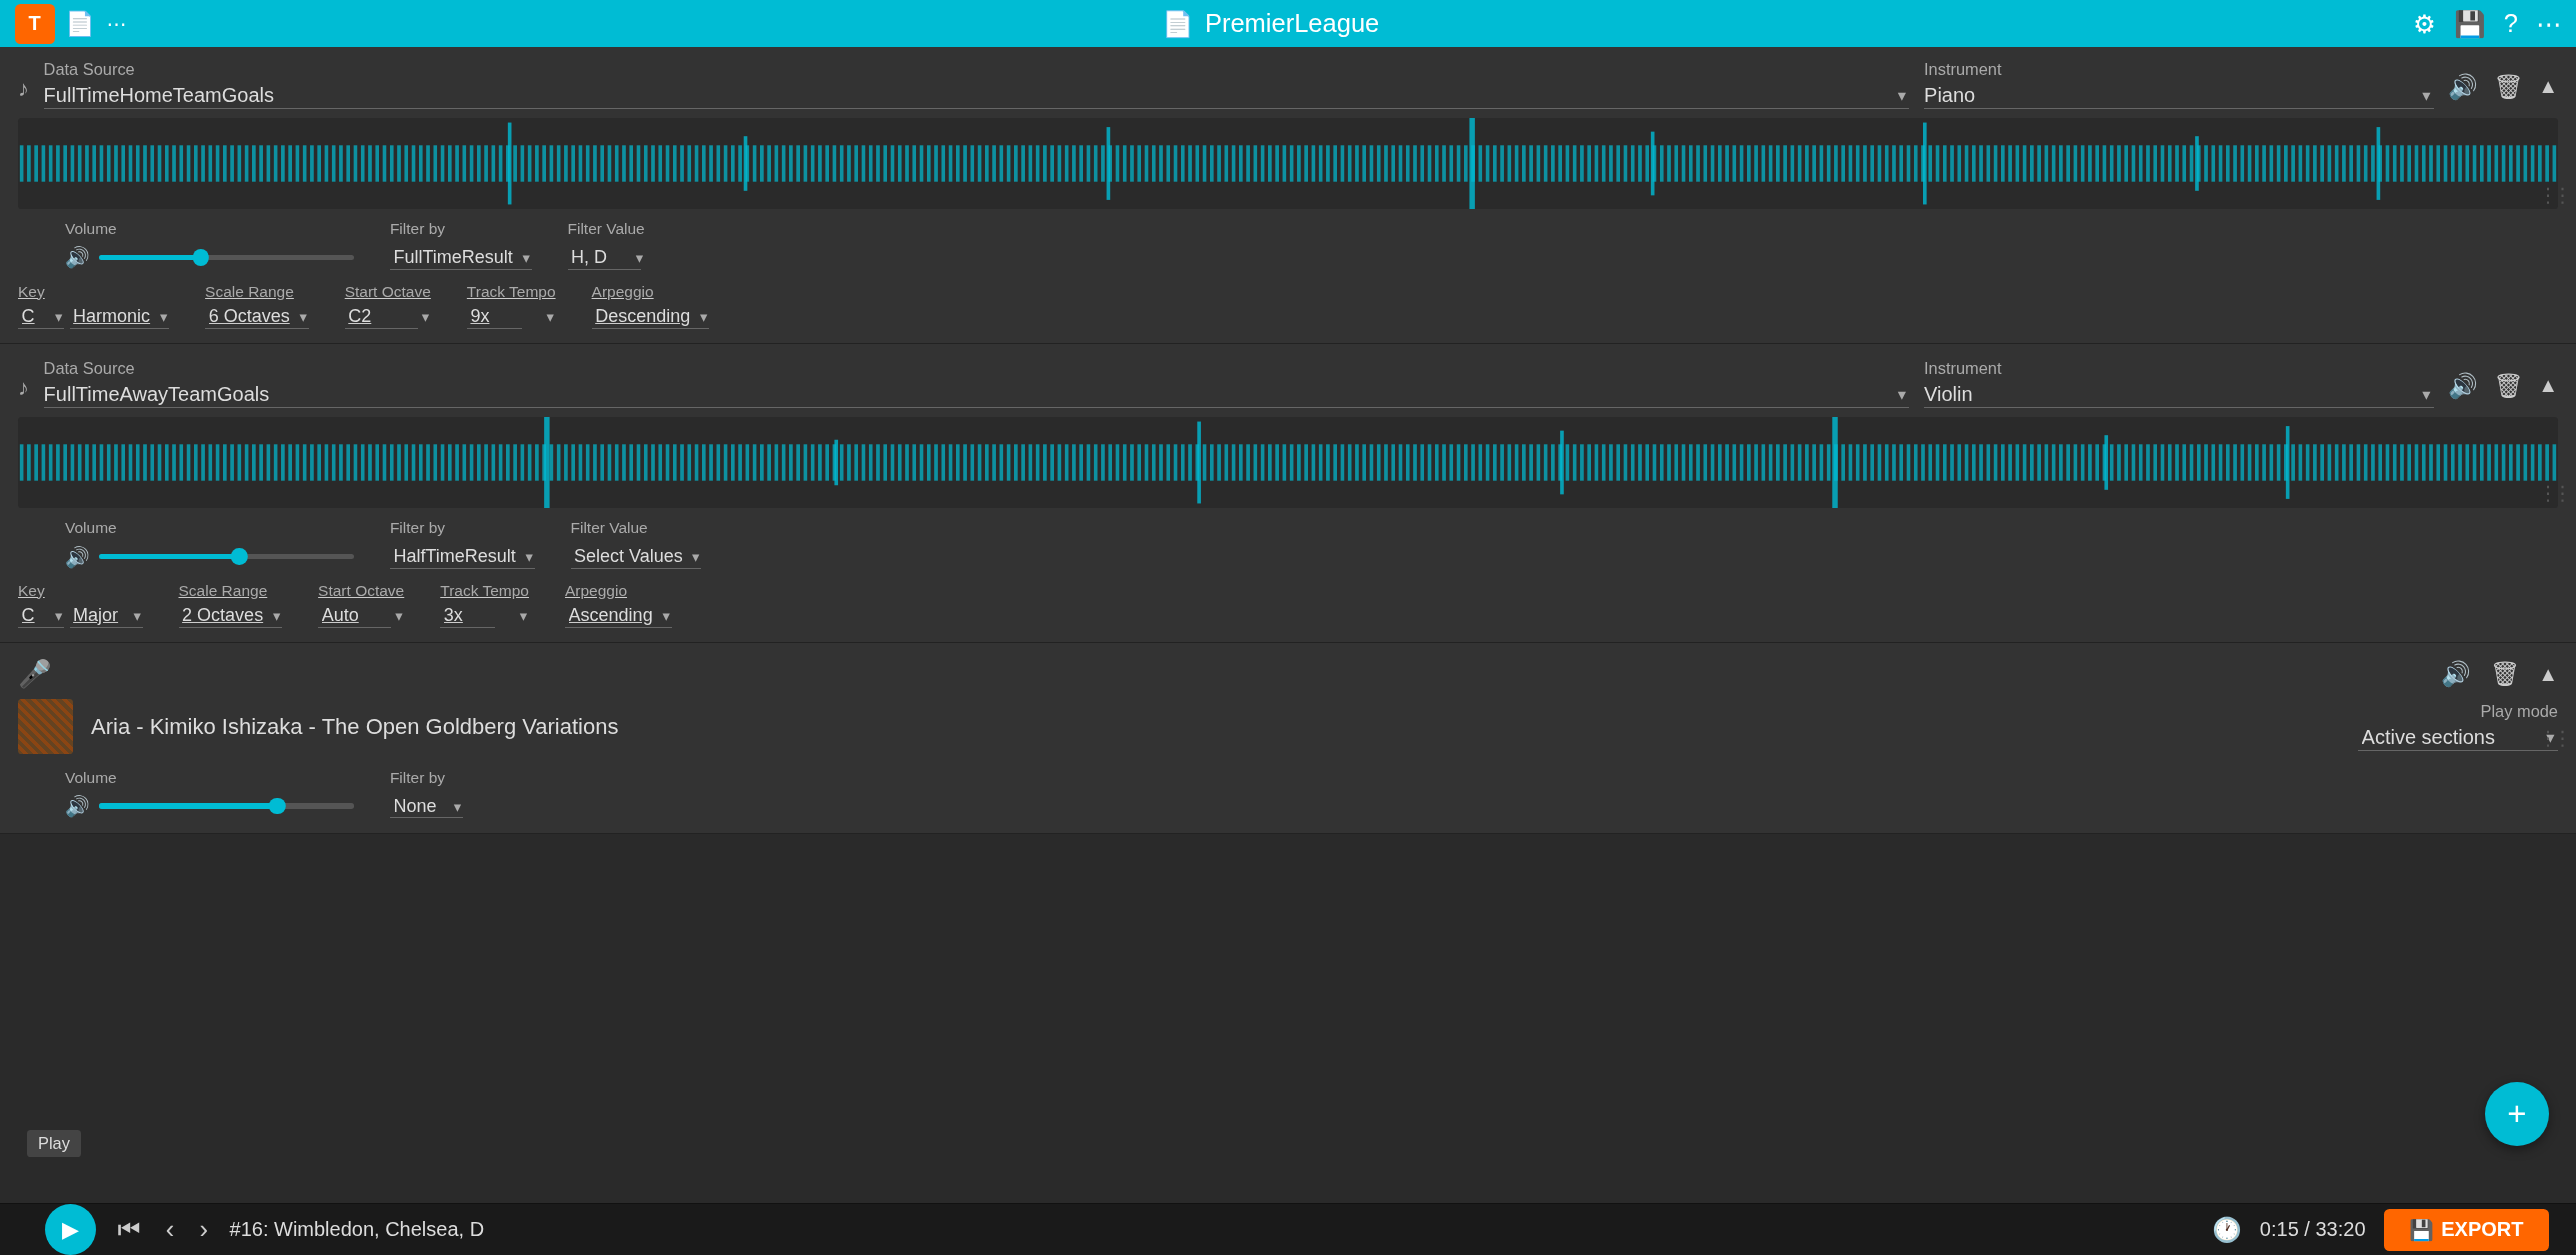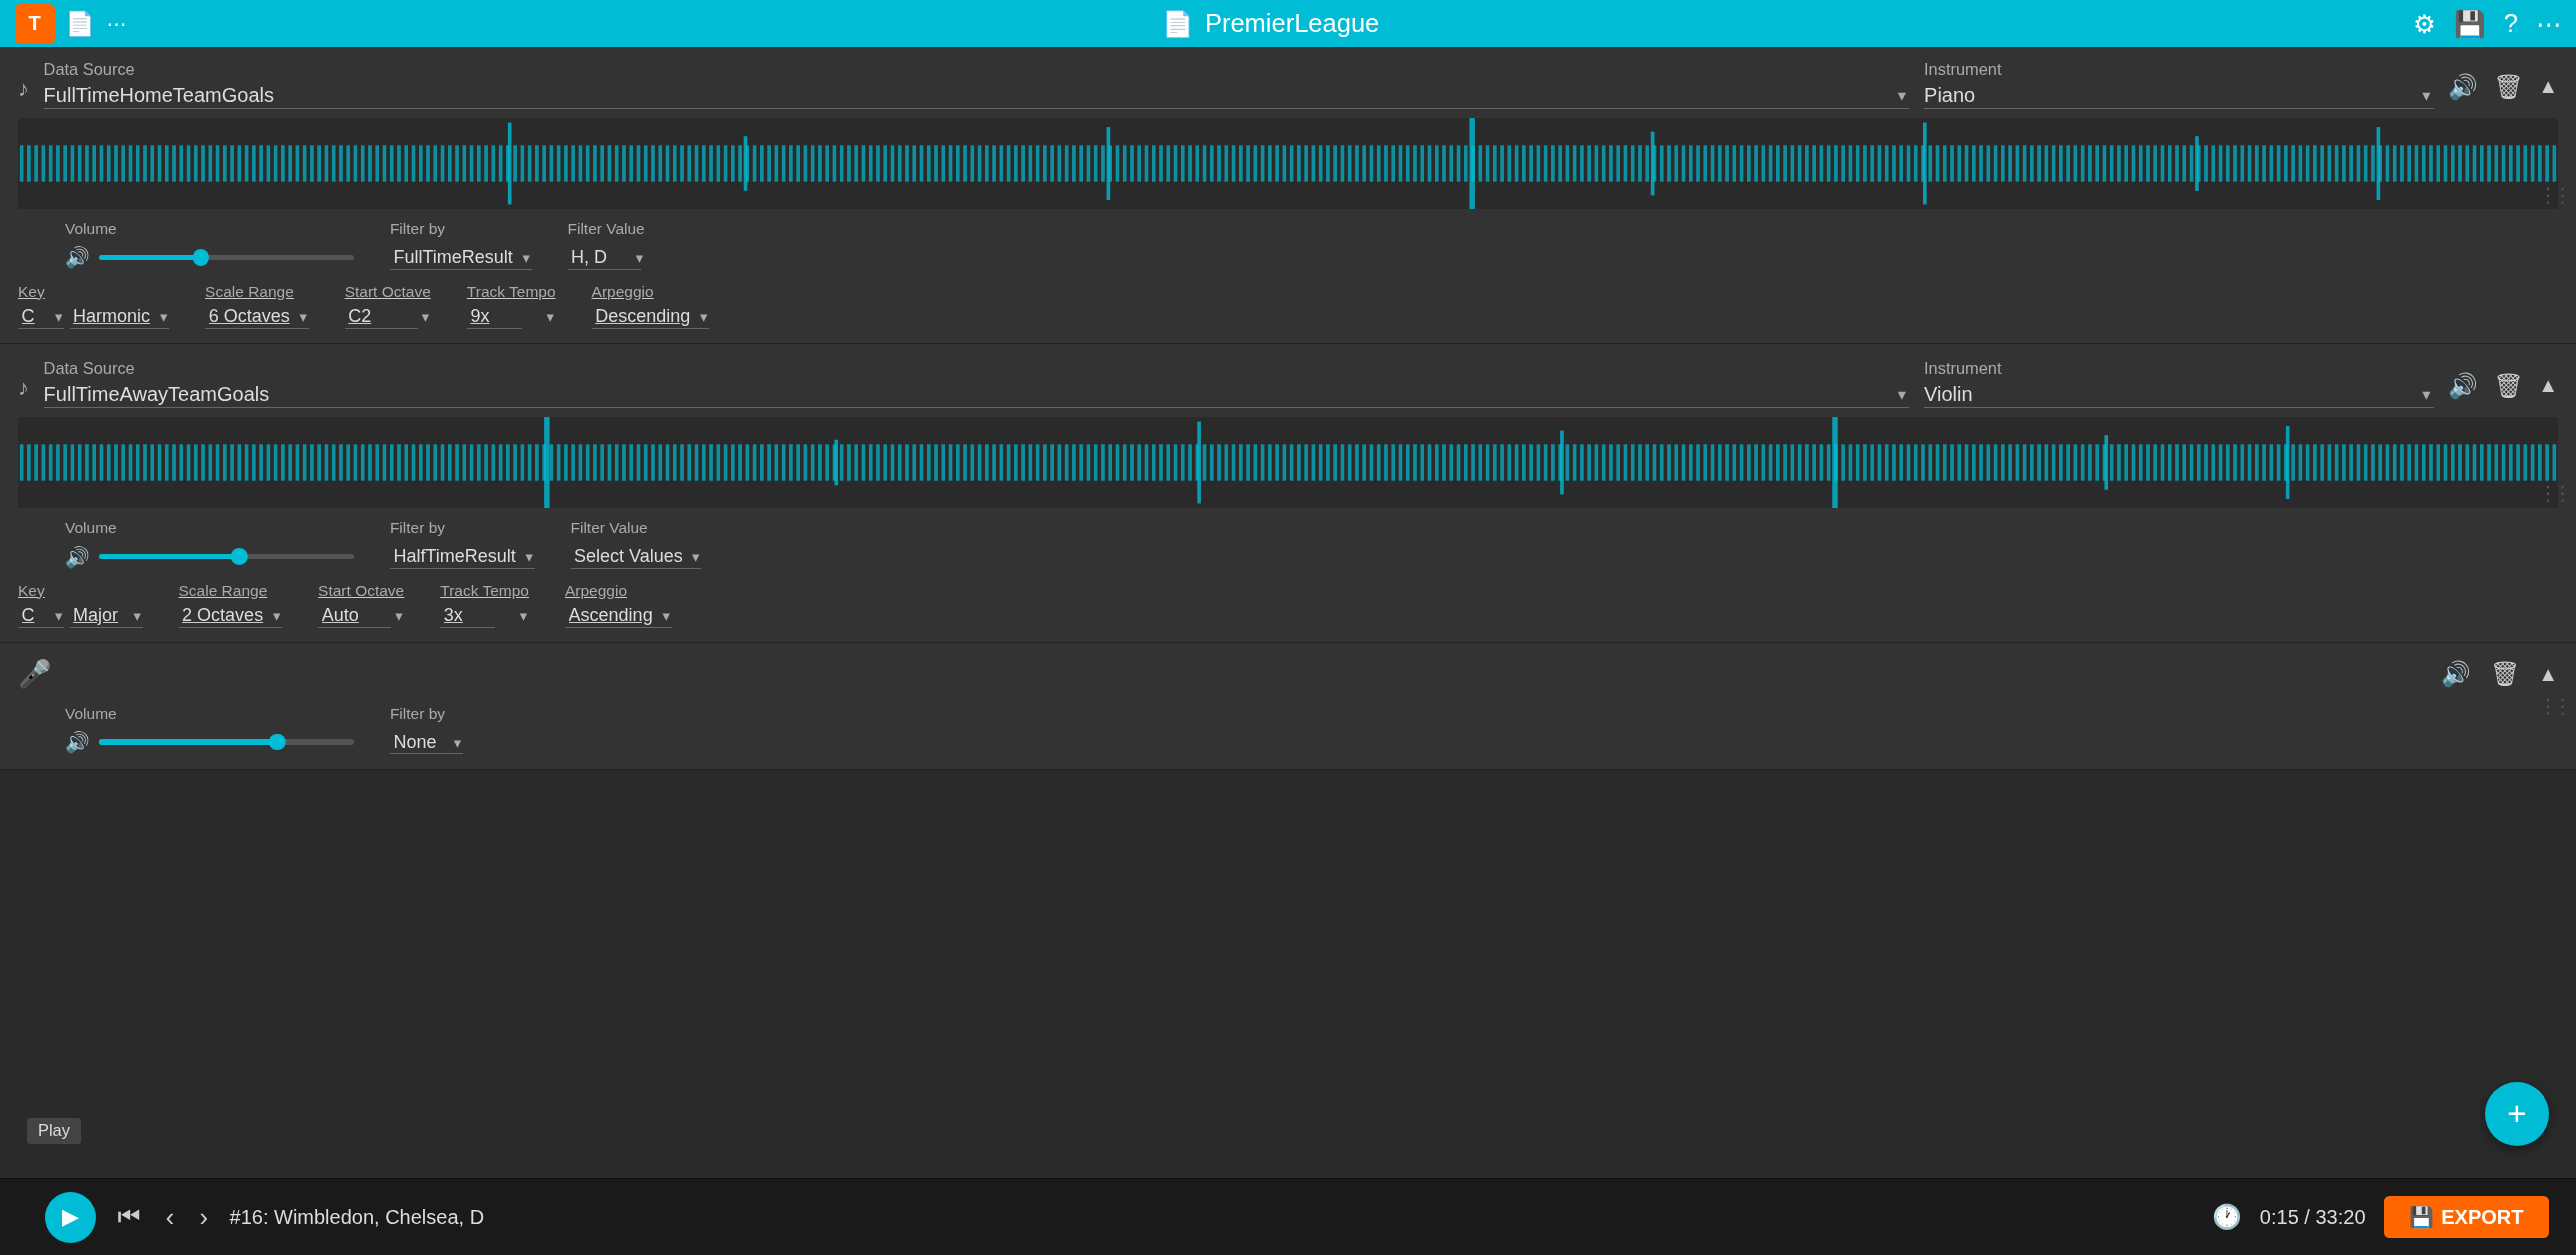--- a/index.html
+++ b/index.html
@@ -264,21 +264,21 @@
       cursor: pointer;
       outline: none;
       appearance: none;
       -webkit-appearance: none;
       min-width: 200px;
     }
 
     
     .player-bar {
       background: #1a1a1a;
-      height: 77px;
+      height: 52px;
       position: fixed;
       bottom: 0;
       left: 0;
       right: 0;
       display: flex;
       align-items: center;
       padding: 0 27px;
       gap: 18px;
       border-top: 1.8px solid #111;
     }
@@ -654,20 +654,34 @@
 <div class="track-panel audio-track" style="border-bottom:1.8px solid #222;">
   <div class="audio-header">
     <span class="mic-icon">🎤</span>
     <div class="audio-actions">
       <span class="action-icon">🔊</span>
       <span class="action-icon">🗑</span>
       <span class="collapse-icon">▲</span>
     </div>
   </div>
 
+  <div class="audio-info-row">
+    <div class="audio-thumb">
+      <div class="audio-thumb-inner"></div>
+    </div>
+    <div class="audio-title">Aria - Kimiko Ishizaka - The Open Goldberg Variations</div>
+    <div class="play-mode-group">
+      <div class="play-mode-label">Play mode</div>
+      <div class="play-mode-select-wrapper">
+        <select class="play-mode-select">
+          <option>Active sections</option>
+        </select>
+      </div>
+    </div>
+  </div>
 
   <div class="controls-row" style="margin-top:14.6px;">
     <div class="control-group">
       <div class="field-label">Volume</div>
       <div class="volume-group">
         <span class="volume-icon">🔊</span>
         <div class="slider-track">
           <div class="slider-fill" style="width:70%"></div>
           <div class="slider-thumb" style="left:70%"></div>
         </div>

